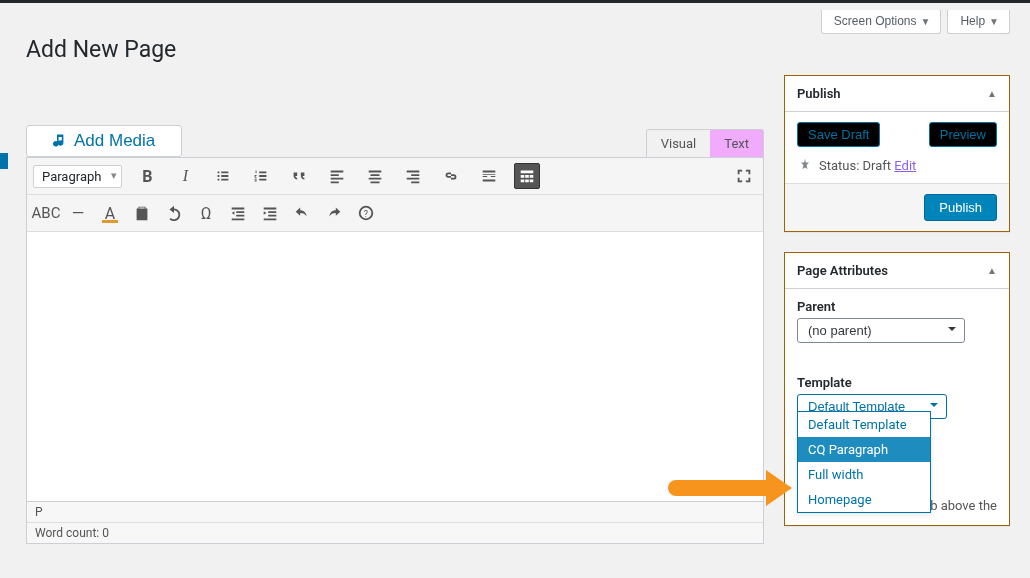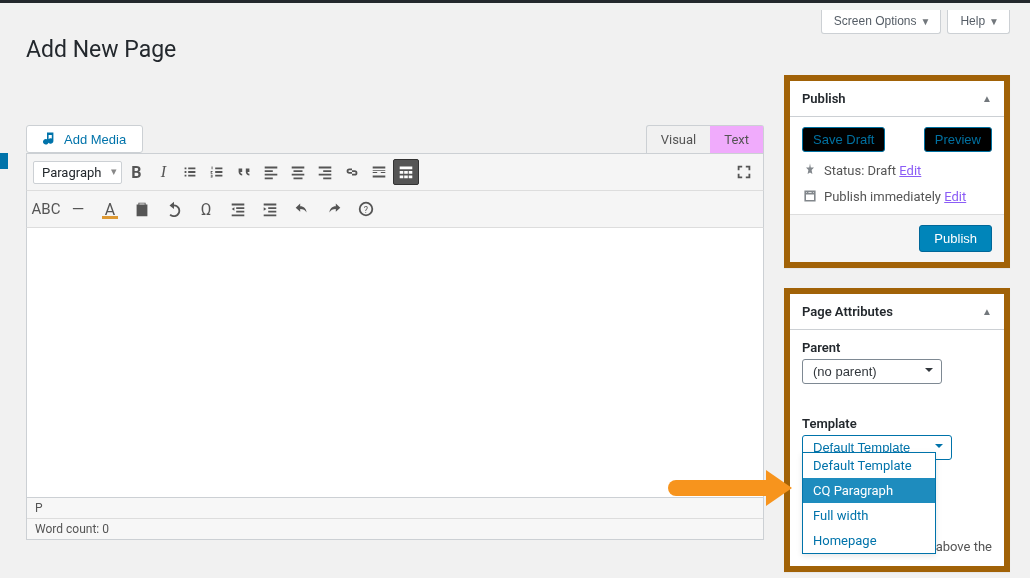--- a/index.html
+++ b/index.html
@@ -10,38 +10,38 @@
     .content { padding: 10px 20px 0 26px; }
     .header-btns { display: flex; justify-content: flex-end; gap: 6px; margin-bottom: 2px; }
     .header-btn { background: #fff; border: 1px solid #ccd0d4; border-top:none; color: #555d66; padding: 4px 10px 5px 12px; font-size: 12px; cursor: pointer; border-radius: 0 0 3px 3px; display: flex; align-items: center; gap: 4px; }
     h1.page-title { font-size: 23px; font-weight: 400; margin: 0 0 12px 0; color: #23282d; }
     .layout { display: flex; gap: 20px; align-items: flex-start; }
     .main-col { flex: 1; }
     .side-col { width: 226px; }
     .title-input { width: 100%; padding: 8px 12px; font-size: 22px; line-height: 1.2; border: 1px solid #ccd0d4; background: #fff; color: #32373c; border-radius: 3px; }
     .title-input::placeholder { color: #888; }
     .media-row { display: flex; justify-content: space-between; align-items: flex-end; margin-top: 50px; }
-    .add-media { background: #fff; border: 1px solid #ccd0d4; color: #0073aa; padding: 5px 16px; font-size: 13px; border-radius: 3px; cursor: pointer; display: flex; align-items: center; gap: 5px; }
+    .add-media { background: #fff; border: 1px solid #ccd0d4; color: #0073aa; padding: 5px 26px; font-size: 17px; border-radius: 3px; cursor: pointer; display: flex; align-items: center; gap: 5px; }
     .tabs { display: flex; border: 1px solid #ccd0d4; border-bottom: none; border-radius: 3px 3px 0 0; }
     .tab { padding: 6px 14px; font-size: 13px; cursor: pointer; color: #555; }
     .tab.inactive { background: #f0abfc; }
-    .editor-toolbar { background: #f5f5f5; border: 1px solid #ccd0d4; border-bottom:1px solid #ddd; padding: 5px 6px; display: flex; align-items: center; flex-wrap: wrap; gap: 1px; }
+    .editor-toolbar { background: #f5f5f5; border: 1px solid #ccd0d4; border-bottom:1px solid #ddd; padding: 5px 6px; display: flex; align-items: center; flex-wrap: wrap; gap: 12px; }
     .toolbar-row2 { background: #f5f5f5; border-left:1px solid #ccd0d4; border-right:1px solid #ccd0d4; border-bottom:1px solid #ddd; padding: 5px 6px; display:flex; align-items:center; gap:6px;}
     .para-sel { border: 1px solid #ccd0d4; background:#fff; padding: 3px 20px 3px 8px; border-radius: 2px; font-size:13px; cursor:pointer; position:relative; }
     .para-sel:after{content:"▾"; position:absolute; right:5px; color:#888; font-size:11px;}
     .tb-btn { width: 26px; height: 26px; display: inline-flex; align-items:center; justify-content:center; color: #555; cursor:pointer; border-radius:2px; font-size:16px;}
     .tb-btn.active{ background:#555; color:#fff; border:1px solid #333;}
     .tb-btn svg { width:18px; height:18px; fill:#555; }
     .tb-btn.active svg{fill:#fff;}
     .expand-btn { margin-left:auto; }
     .editor-body { border: 1px solid #ccd0d4; border-top:none; background: #fff; height: 270px; }
     .editor-footer { background:#f7f7f7; border:1px solid #ccd0d4; border-top:none; display:flex; flex-direction:column; }
     .path-bar { padding: 3px 8px; font-size: 12px; color:#555; border-bottom:1px solid #ddd; }
     .wc-bar { padding: 3px 8px; font-size: 12px; color:#555; }
-    .postbox { background:#fff; border:6px solid #a16207; margin-bottom: 20px; box-shadow: 0 1px 1px rgba(0,0,0,.04); }
+    .postbox { background:#fff; border:1px solid #a16207; margin-bottom: 20px; box-shadow: 0 1px 1px rgba(0,0,0,.04); }
     .postbox-header { padding: 10px 12px; font-weight:600; font-size:13px; border-bottom:1px solid #ccd0d4; display:flex; justify-content:space-between; align-items:center; cursor:pointer; color:#23282d;}
     .postbox-body { padding: 10px 12px; }
     .pub-top { display:flex; justify-content:space-between; }
     .btn-outline { border:1px solid #0071a1; color:#0071a1; background:#000000; padding:4px 10px; border-radius:3px; font-size:13px; cursor:pointer; }
     .pub-line { display:flex; align-items:center; gap:6px; margin-top:10px; font-size:13px; color:#555; }
     .pub-line svg { width:16px; height:16px; fill:#82878c; flex-shrink:0;}
     .pub-line a { color:#8b5cf6; text-decoration:underline; cursor:pointer;}
     .pub-footer { background:#f5f5f5; border-top:1px solid #ddd; padding:10px 12px; display:flex; justify-content:flex-end;}
     .btn-primary { background:#0085ba; border:1px solid #006799; color:#fff; padding:5px 14px; border-radius:3px; font-size:13px; font-weight:500; cursor:pointer;}
     .attr-label { font-size:13px; font-weight:600; margin-bottom:4px; display:block; color:#23282d;}
@@ -210,40 +210,34 @@
           <div class="pub-top">
             <button class="btn-outline">Save Draft</button>
             <button class="btn-outline">Preview</button>
           </div>
           <div class="pub-line">
             <svg viewBox="0 0 20 20">
                 <path d="M10 2l1 5h4l-3 3 1 5-3-2-3 2 1-5-3-3h4z"></path>
               </svg>
             <span><span>Status: </span><span>Draft</span> <a>Edit</a></span>
           </div>
-          <div class="pub-line">
-            <svg viewBox="0 0 20 20">
-                <path d="M4 4h12v12H4zM4 7h12M7 3v3M13 3v3" fill="none" stroke="#82878c" stroke-width="2"></path>
-              </svg>
-            <span><span>Publish </span><span>immediately</span> <a>Edit</a></span>
-          </div>
         </div>
         <div class="pub-footer">
           <button class="btn-primary">Publish</button>
         </div>
       </div>
 
       <div class="postbox">
         <div class="postbox-header">
           <span>Page Attributes</span>
           <span class="tri">▲</span>
         </div>
         <div class="postbox-body" style="position:relative;">
           <label class="attr-label">Parent</label>
-          <button class="sel" style="width:140px;"><span>(no parent)</span></button>
+          <button class="sel" style="width:168px;"><span>(no parent)</span></button>
 
           <div class="section-gap">
             <label class="attr-label">Template</label>
             <button class="sel narrow"><span>Default Template</span></button>
             <div class="dropdown" style="left:12px; top:122px;">
               <div class="dropdown-item">Default Template</div>
               <div class="dropdown-item selected">CQ Paragraph</div>
               <div class="dropdown-item">Full width</div>
               <div class="dropdown-item">Homepage</div>
             </div>

